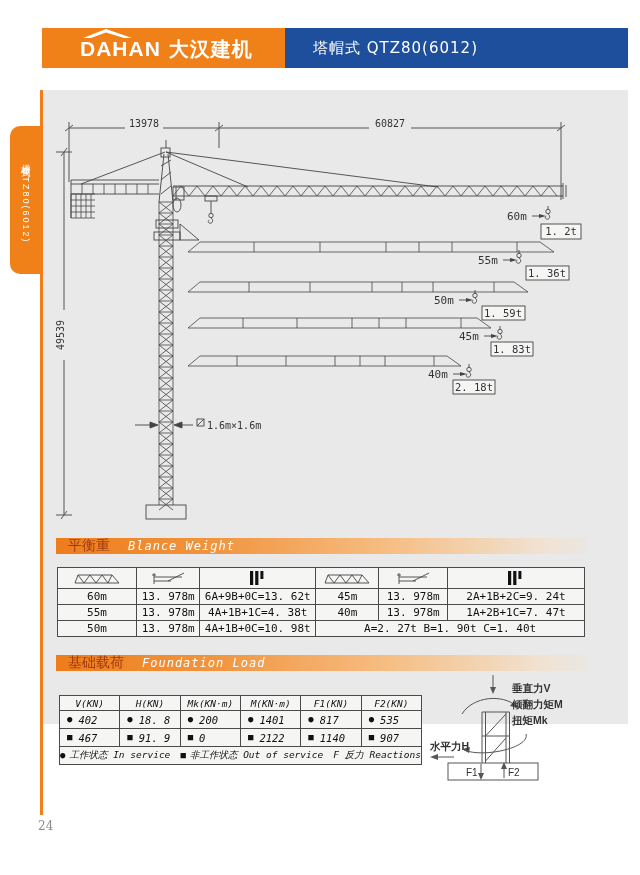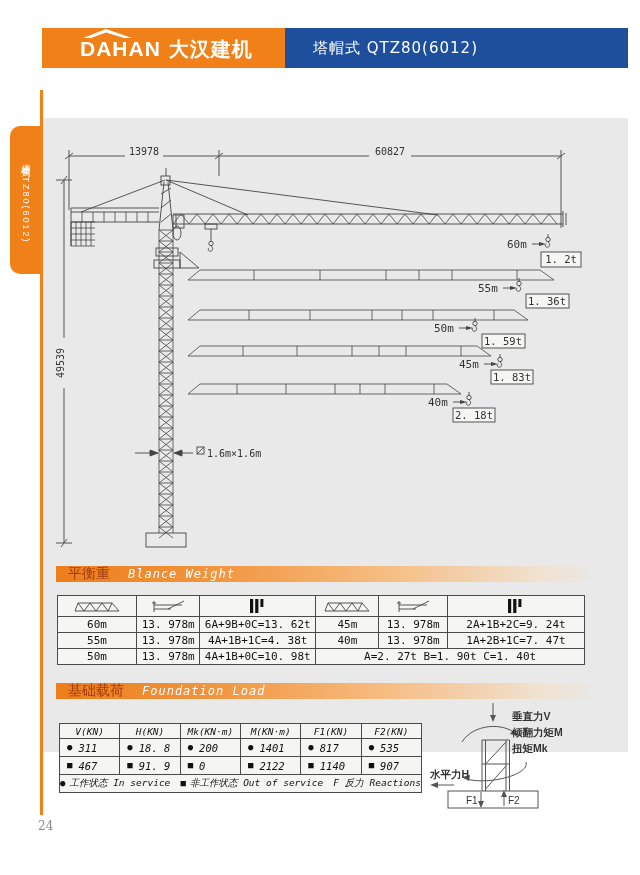--- a/index.html
+++ b/index.html
@@ -13,21 +13,21 @@
   .logo-en { font-size:21px; font-weight:800; letter-spacing:1px; line-height:1; }
   .logo-cn { font-size:20px; font-weight:800; line-height:1; letter-spacing:1px; }
   .hdr-blue { position:absolute; left:285px; top:28px; width:343px; height:40px; background:#1e4f9c; color:#fff; display:flex; align-items:center; padding-left:28px; font-size:15px; letter-spacing:1px; font-family:"DejaVu Sans", sans-serif; }
 
   
   .side-line { position:absolute; left:40px; top:90px; width:3px; height:725px; background:#f08119; }
   .side-tab { position:absolute; left:10px; top:126px; width:31px; height:148px; background:#f08119; border-radius:10px 0 0 10px; display:flex; align-items:center; justify-content:center; }
   .side-tab span { writing-mode:vertical-rl; color:#fff; font-size:9px; letter-spacing:2px; }
 
   
-  .content { position:absolute; left:43px; top:90px; width:585px; height:634px; background:#e9e9e9;margin-top:28px; }
+  .content { position:absolute; left:43px; top:90px; width:585px; height:634px; background:#e9e9e9; }
 
   svg text { font-family:"DejaVu Sans Mono", monospace; fill:#333; }
 
   
   .sec-bar { position:absolute; left:13px; width:532px; height:16px; display:flex; align-items:center; gap:18px; padding-left:12px;
              background:linear-gradient(90deg,#ee7d1b 0%,#f1953f 30%,#f6bd82 62%,#f0e3d4 92%,#eae7e2 100%); }
   .sec-bar .cn { font-size:14px; color:#9e3a10; font-weight:normal; }
   .sec-bar .en { font-size:12px; color:#ffffff; letter-spacing:1px; font-family:"DejaVu Sans Mono", monospace;font-style:italic; }
   #bw-bar { top:448px; }
   #fl-bar { top:565px; }
@@ -499,21 +499,21 @@
         <th>H(KN)</th>
         <th>Mk(KN·m)</th>
         <th>M(KN·m)</th>
         <th>F1(KN)</th>
         <th>F2(KN)</th>
       </tr>
       <tr>
         <td>
               <span class="cellwrap">
                 <span class="mk">●</span>
-                <span>311</span>
+                <span>402</span>
               </span>
             </td>
         <td>
               <span class="cellwrap">
                 <span class="mk">●</span>
                 <span>18. 8</span>
               </span>
             </td>
         <td>
               <span class="cellwrap">

